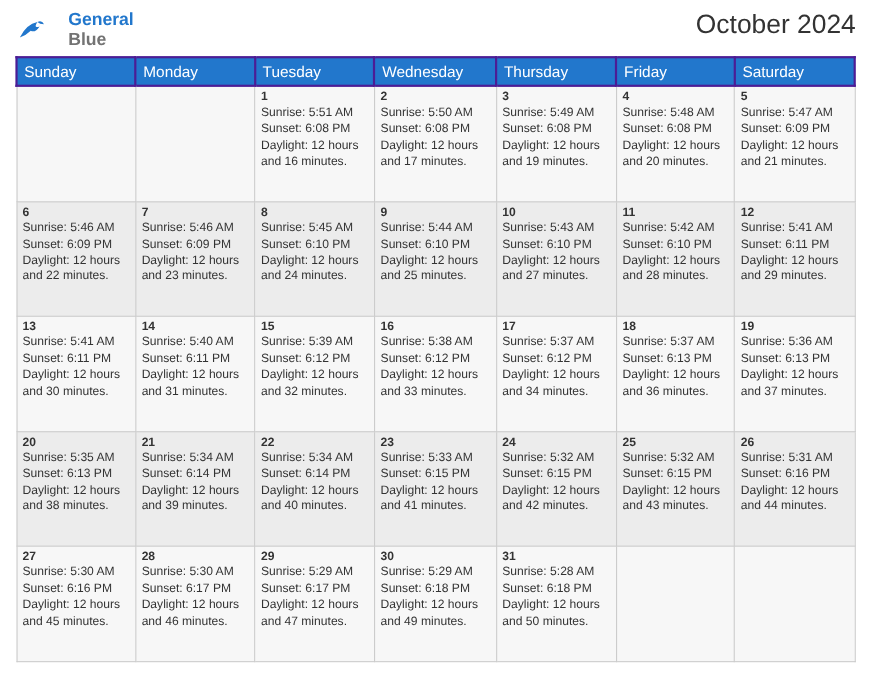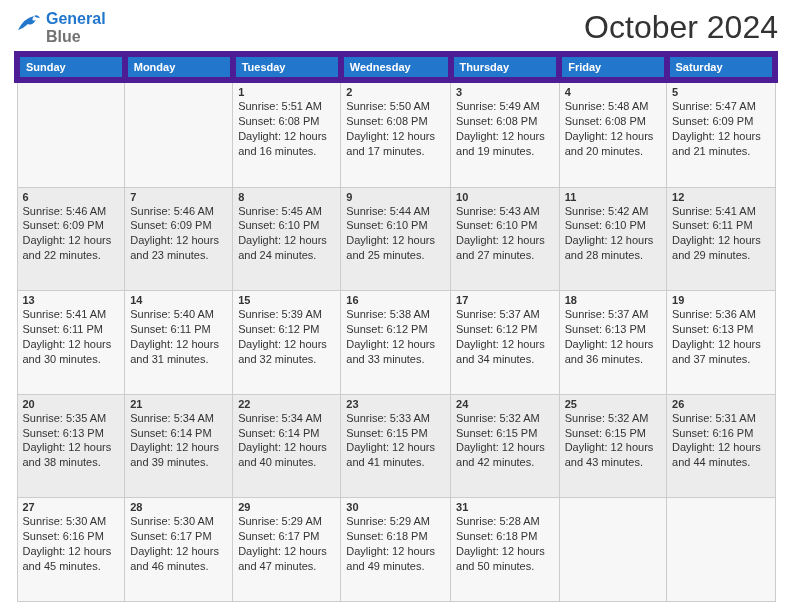--- a/index.html
+++ b/index.html
@@ -19,53 +19,53 @@
       padding: 10px 14px 10px 14px;
     }
     .header {
       display: flex;
       justify-content: space-between;
       align-items: flex-start;
       margin-bottom: 6px;
     }
     .logo {
       display: flex;
-      align-items: flex-start;
-      gap: 4px;
+      align-items: center;
+      gap: 20px;
     }
     .logo-bird {
       width: 28px;
       height: 28px;
     }
     .title-block {
       text-align: right;
     }
     .month-title {
-      font-size: 32px;
+      font-size: 24px;
       font-weight: 300;
       color: #333;
       line-height: 1.1;
     }
     .location-title {
       font-size: 14px;
       color: #555;
     }
     .calendar-table {
       width: 100%;
       border-collapse: collapse;
       flex: 1;
     }
     .calendar-table thead tr th {
       background: #2277cc;
       color: #fff;
-      font-size: 11px;
-      font-weight: bold;
+      font-size: 14px;
+      font-weight: normal;
       text-align: left;
       padding: 4px 6px;
-      border: 6px solid #4c1d95;
+      border: 2px solid #4c1d95;
     }
     .calendar-table tbody tr td {
       border: 1px solid #ccc;
       vertical-align: top;
       padding: 3px 5px;
       font-size: 9.5px;
       color: #333;
       width: 113px;
       height: 78px;
       background: #fff;

